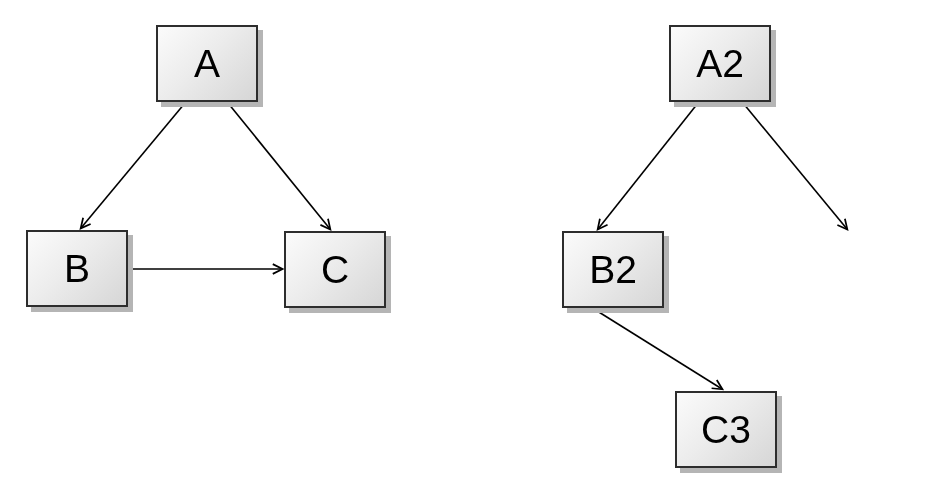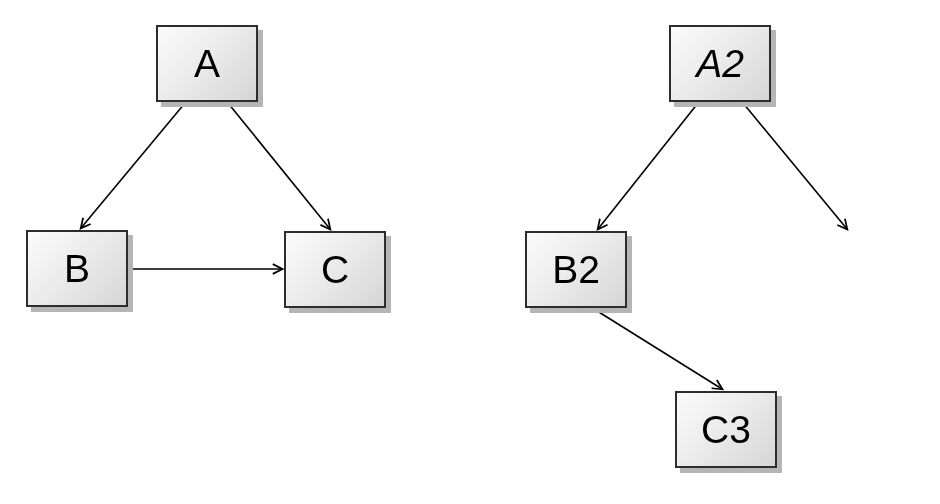--- a/index.html
+++ b/index.html
@@ -36,22 +36,22 @@
   }
   .node-label {
     font-size: 39px;
     line-height: 1;
     color: #000000;
     user-select: none;
   }
   .node-a  { left: 156px; top: 25px;  }
   .node-b  { left: 26px;  top: 230px; }
   .node-c  { left: 284px; top: 231px; }
-  .node-a2 { left: 669px; top: 25px; font-style: italic;  }
-  .node-b2 { left: 525px; top: 231px; justify-content: center; }
+  .node-a2 { left: 669px; top: 25px;  }
+  .node-b2 { left: 562px; top: 231px; justify-content: center; }
   .node-c2 { left: 800px; top: 231px; }
   .node-c3 { left: 675px; top: 391px; }
 </style>
 </head>
 <body>
 
 <div class="canvas">
 
   <svg class="edges-layer" width="940" height="504" viewBox="0 0 940 504" xmlns="http://www.w3.org/2000/svg">
     <defs>

